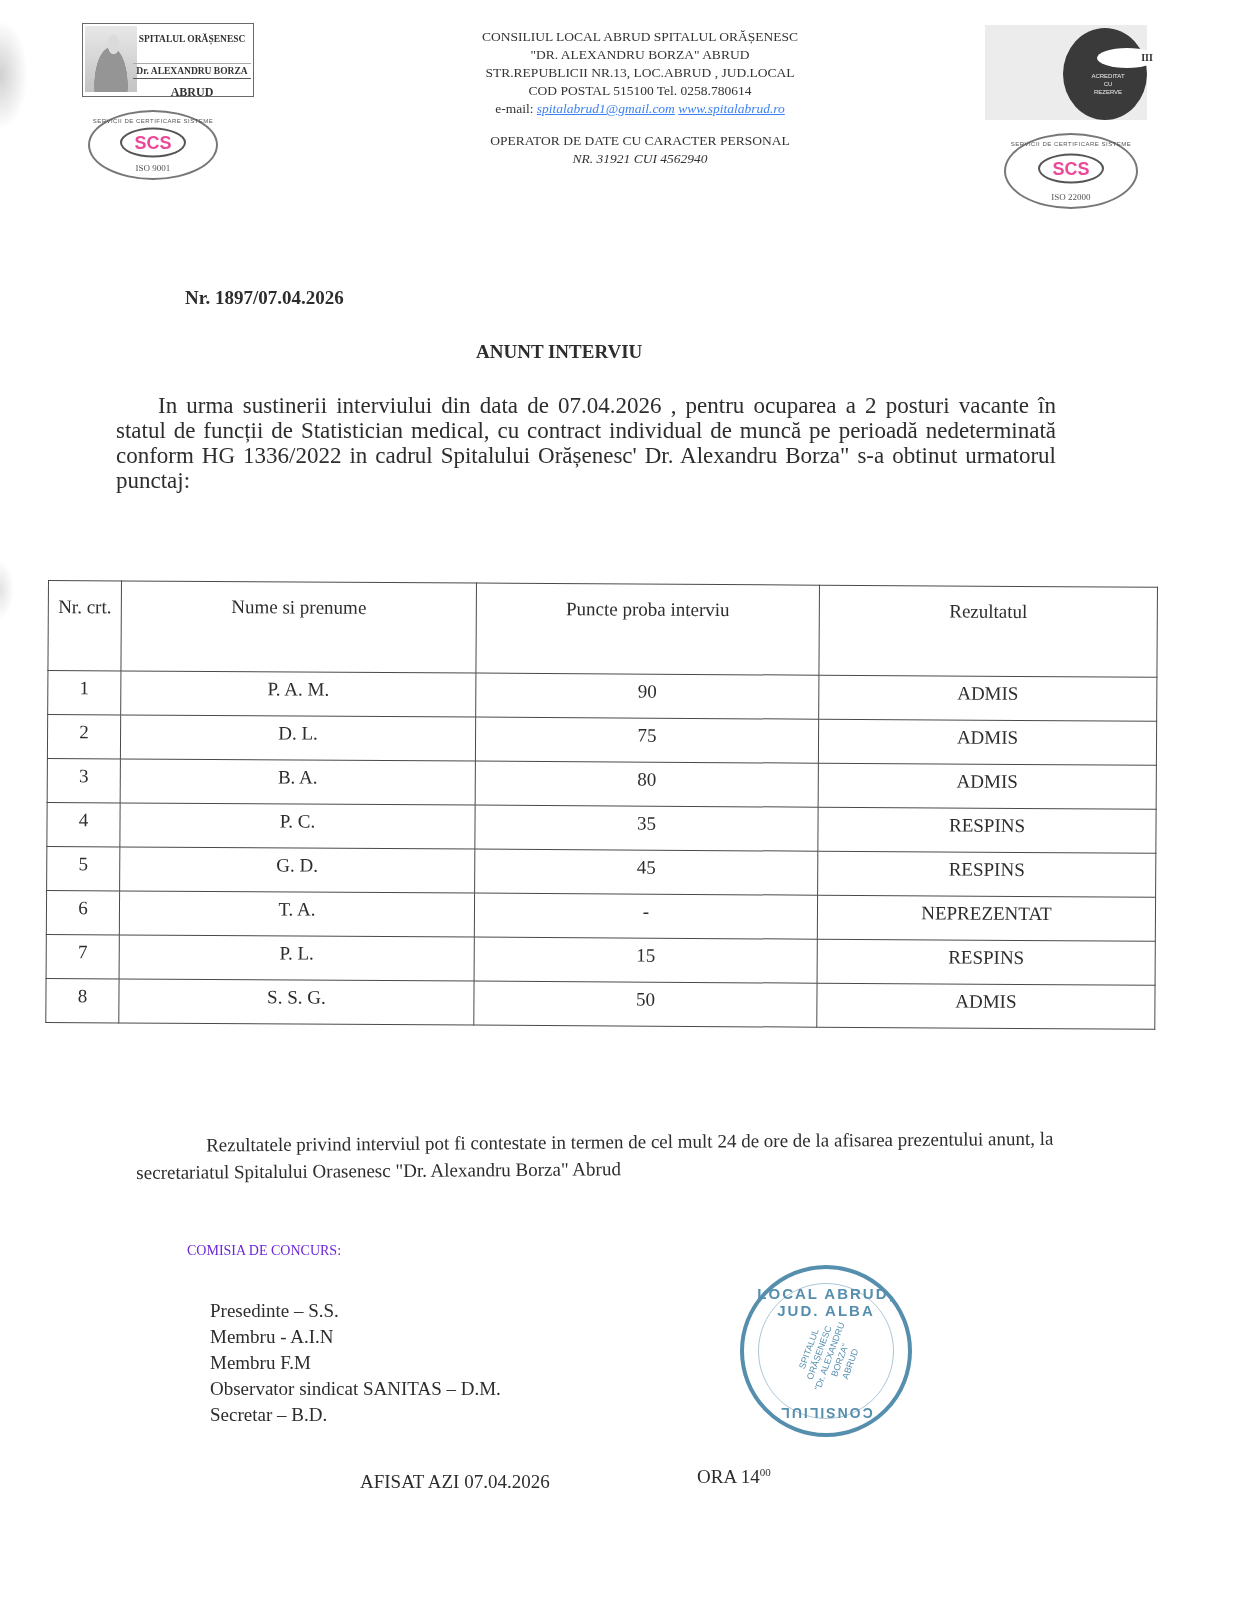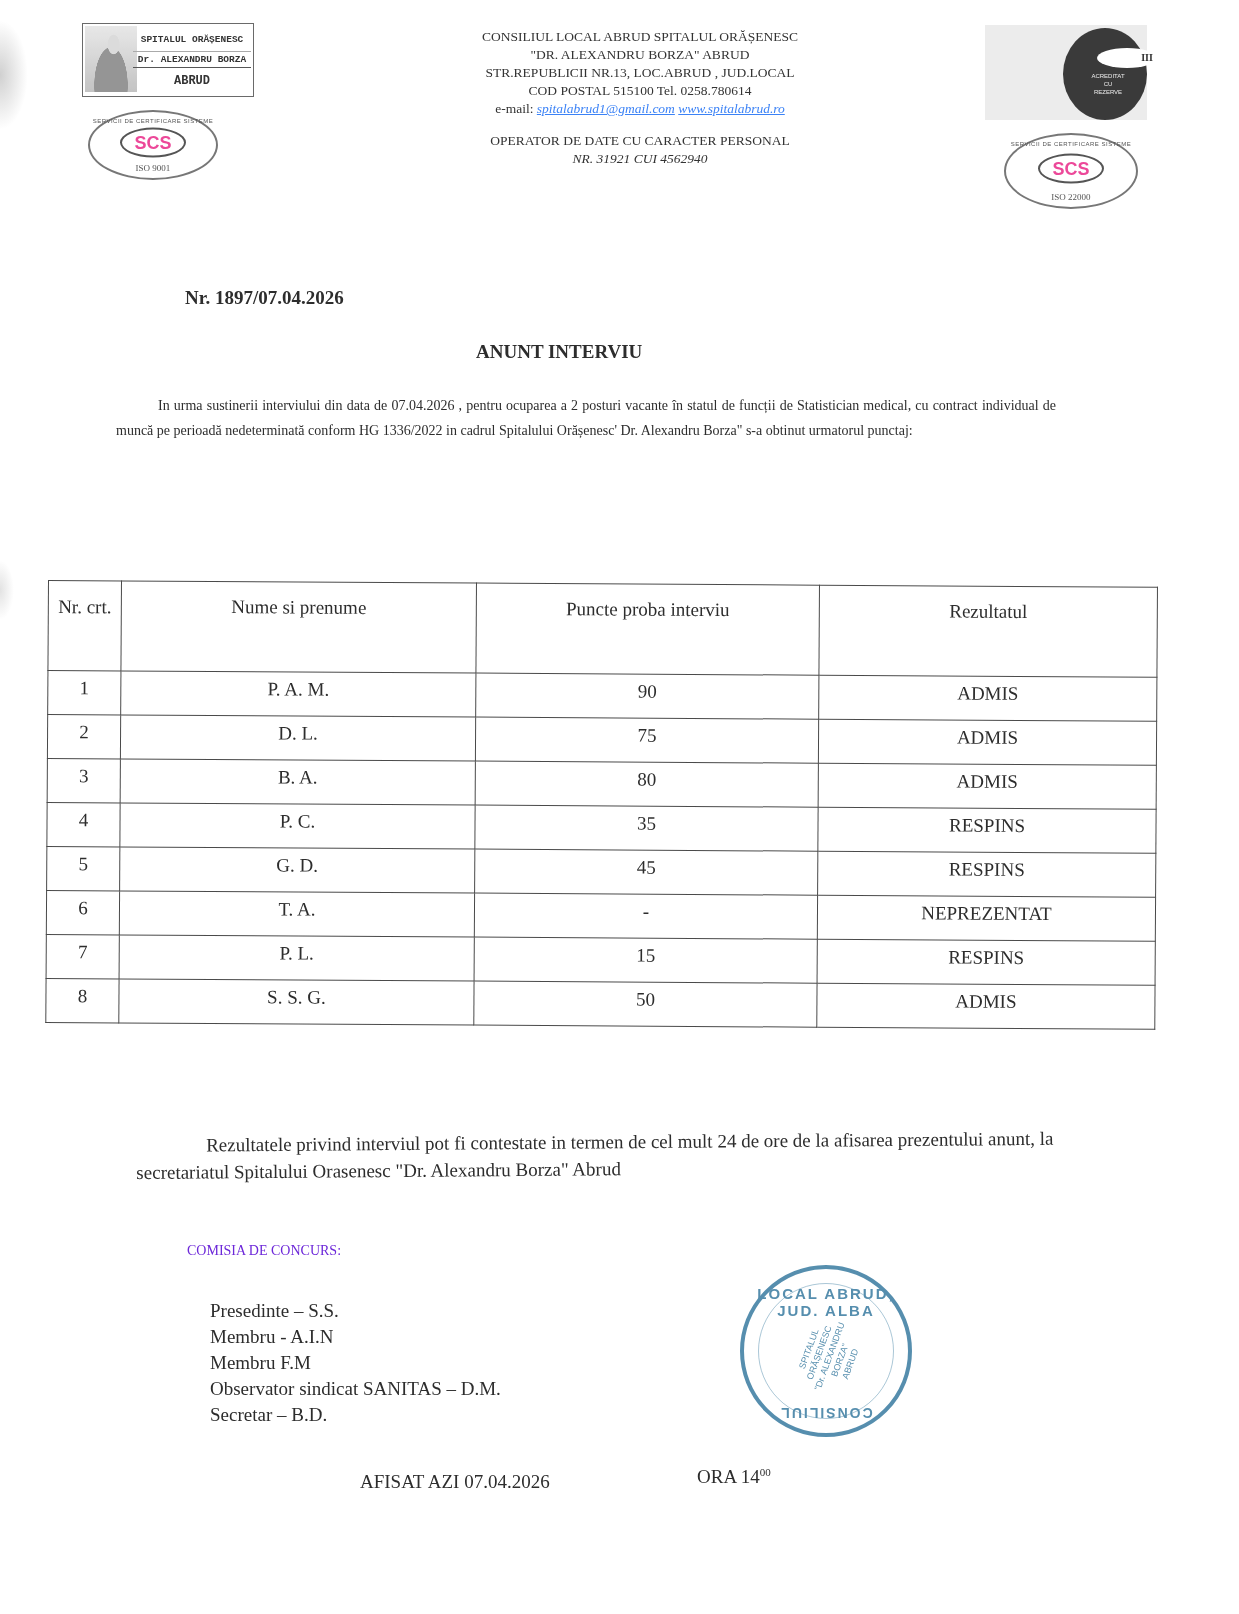--- a/index.html
+++ b/index.html
@@ -24,25 +24,25 @@
     .logo-portrait {
       position:absolute; left:2px; top:2px; width:52px; height:66px;
       background:
         radial-gradient(ellipse at 55% 28%, #d8d8d8 0 14%, transparent 15%),
         radial-gradient(ellipse at 50% 90%, #8a8a8a 0 45%, transparent 46%),
         linear-gradient(180deg, #e6e6e6, #bdbdbd);
       opacity:0.9;
     }
     .logo-text {
       position:absolute; left:50px; right:2px; top:0; bottom:0;
-      font-family:Liberation Mono, monospace;
+      font-family:Liberation Serif, serif;
       font-weight:bold; color:#333; text-align:center;
     }
     .logo-line1 { font-size:9.5px; margin-top:10px; }
-    .logo-line2 { font-size:9.5px; margin-top:6px; border-bottom:1px solid #555; border-top:1px solid #aaa; padding:2px 0; }
+    .logo-line2 { font-size:9.5px; margin-top:19px; border-bottom:1px solid #555; border-top:1px solid #aaa; padding:2px 0; }
     .logo-line3 { font-size:12px; margin-top:6px; }
 
     .seal-scs {
       position:absolute; border:2px solid #777; border-radius:50%;
       background:#fff; text-align:center;
       font-family:"Liberation Sans", "DejaVu Sans", sans-serif; color:#555;
     }
     .seal-scs .ring-text { position:absolute; left:0; right:0; top:6px; font-size:6px; letter-spacing:0.5px; }
     .seal-scs .inner {
       position:absolute; left:50%; top:50%; transform:translate(-50%,-58%);
@@ -87,21 +87,21 @@
       padding-left:40px;
     }
     .anmcs .c2 .acr { position:absolute; left:18px; top:44px; width:54px; text-align:center; color:#eee; font-size:6px; line-height:8px; font-family:"Liberation Sans",sans-serif; }
 
     
     .doc-nr { position:absolute; left:185px; top:287px; font-size:19px; font-weight:bold; color:#2d2d2d; }
     .doc-title { position:absolute; left:476px; top:341px; font-size:19px; font-weight:bold; color:#2d2d2d; }
 
     .intro {
       position:absolute; left:116px; top:393px; width:940px;
-      font-size:14px; line-height:25px; text-align:justify; color:#2d2d2d;
+      font-size:23px; line-height:25px; text-align:justify; color:#2d2d2d;
     }
     .intro .p1 { text-indent:42px; }
 
     
     .tbl {
       position:absolute; left:48px; top:580px; width:1110px;
       border-collapse:collapse; font-size:19px; color:#2d2d2d;
       transform:rotate(0.35deg); transform-origin:left top;
     }
     .tbl th, .tbl td { border:1.3px solid #4a4a4a; text-align:center; vertical-align:top; font-weight:normal; }

